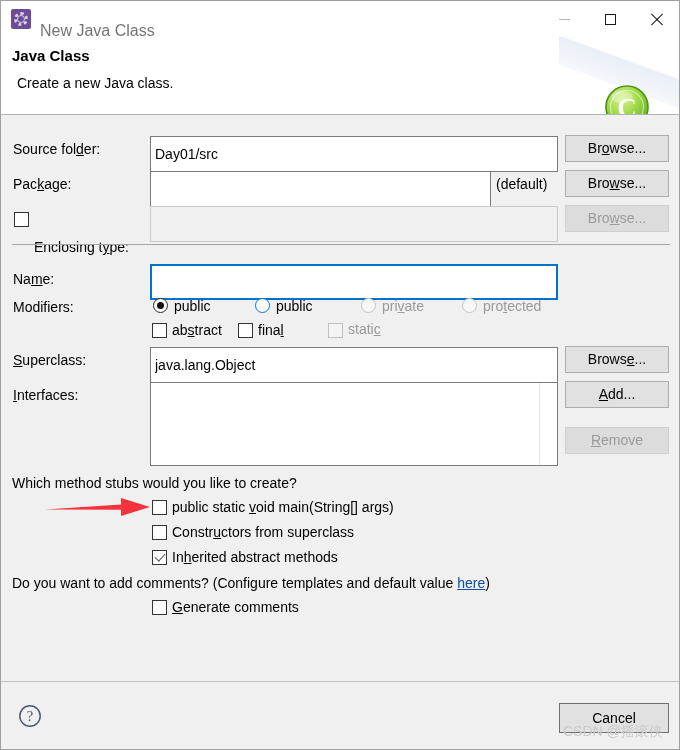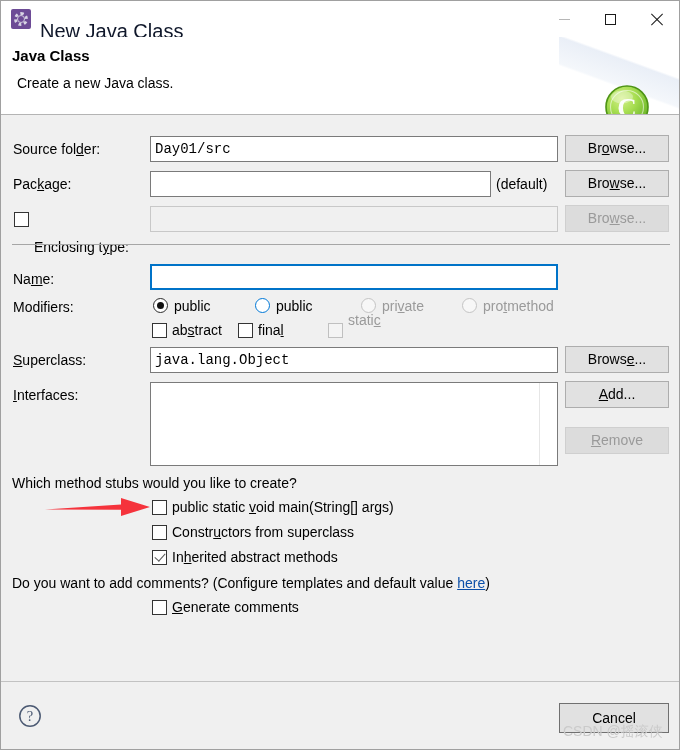--- a/index.html
+++ b/index.html
@@ -56,22 +56,22 @@
     position: absolute;
     left: 6px; top: 6px;
     width: 8px; height: 8px;
     border-radius: 50%;
     background: #6d4b96;
     border: 1px solid #cfc8dd;
     box-sizing: border-box;
   }
   .title-text {
     margin-left: 9px;
-    font-size: 20px;
-    color: #0f172a;
+    font-size: 16px;
+    color: #737373;
     white-space: nowrap;
     margin-top: 24px;
   }
   .win-controls {
     margin-left: auto;
     display: flex;
     height: 36px;
   }
   .win-btn {
     width: 46px;
@@ -154,26 +154,26 @@
     white-space: nowrap;
   }
   .lbl.dis { color: #9a9a9a; }
   u { text-decoration: underline; text-underline-offset: 1px; }
 
   .tf {
     position: absolute;
     box-sizing: border-box;
     background: #ffffff;
     border: 1px solid #7a7a7a;
-    font-family: Liberation Mono, monospace;
+    font-family: Liberation Sans, sans-serif;
     font-size: 14px;
     color: #000000;
     padding: 0 4px;
     line-height: 24px;
-    height: 26px;
+    height: 36px;
     outline: none;
   }
   .tf.focus { border: 2px solid #0073c8; }
   .tf.disabled {
     background: #f0f0f0;
     border: 1px solid #c8c8c8;
   }
 
   .btn {
     position: absolute;
@@ -348,30 +348,30 @@
   <div class="rb sel" style="left:152px; top:297px;"></div>
   <div class="lbl" style="left:173px; top:297px;">public</div>
 
   <div class="rb blue" style="left:254px; top:297px;"></div>
   <div class="lbl" style="left:275px; top:297px;">public</div>
 
   <div class="rb dis" style="left:360px; top:297px;"></div>
   <div class="lbl dis" style="left:381px; top:297px;"><span>pri</span><u>v</u><span>ate</span></div>
 
   <div class="rb dis" style="left:461px; top:297px;"></div>
-  <div class="lbl dis" style="left:482px; top:297px;"><span>pro</span><u>t</u><span>method</span></div>
+  <div class="lbl dis" style="left:482px; top:297px;"><span>pro</span><u>t</u><span>ected</span></div>
 
   <div class="cb" style="left:151px; top:322px;"></div>
   <div class="lbl" style="left:171px; top:321px;"><span>ab</span><u>s</u><span>tract</span></div>
 
   <div class="cb" style="left:237px; top:322px;"></div>
   <div class="lbl" style="left:257px; top:321px;"><span>fina</span><u>l</u><span></span></div>
 
   <div class="cb dis" style="left:327px; top:322px;"></div>
-  <div class="lbl dis" style="left:347px; top:311px;"><span>stati</span><u>c</u><span></span></div>
+  <div class="lbl dis" style="left:347px; top:320px;"><span>stati</span><u>c</u><span></span></div>
 
   <div class="lbl" style="left:12px; top:351px;text-align:right;"><span></span><u>S</u><span>uperclass:</span></div>
   <input class="tf" style="left: 149px; top: 346px; width: 408px;" value="java.lang.Object">
   <button class="btn" style="left:564px; top:345px; width:104px;"><span>Brows</span><u>e</u><span>...</span></button>
 
   <div class="lbl" style="left:12px; top:386px;"><span></span><u>I</u><span>nterfaces:</span></div>
   <div class="listbox" style="left:149px; top:381px; width:408px; height:84px;">
     <div class="listbox-sb"></div>
   </div>
   <button class="btn" style="left:564px; top:380px; width:104px;"><u>A</u><span>dd...</span></button>

